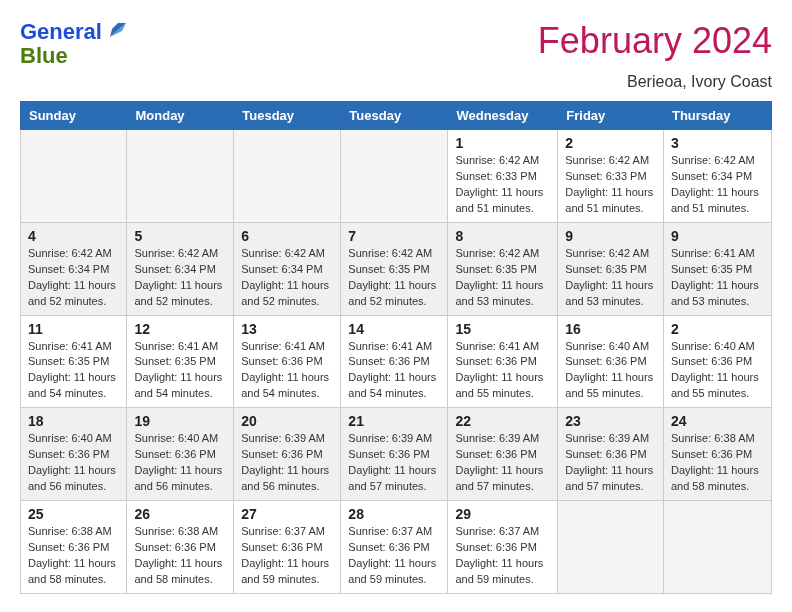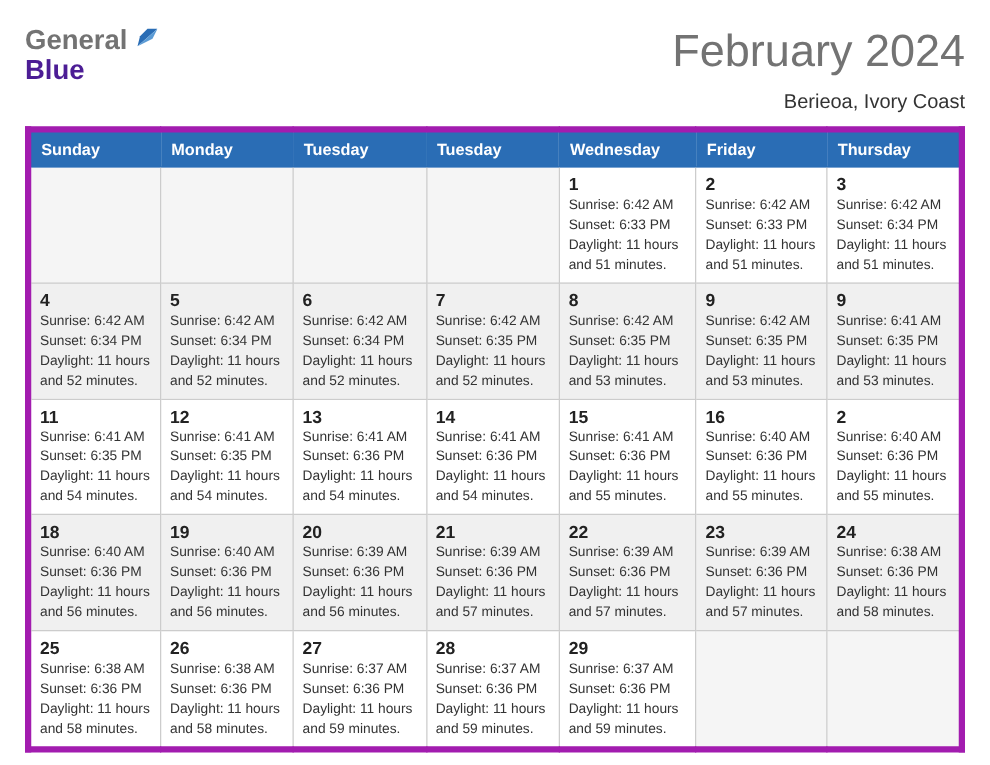--- a/index.html
+++ b/index.html
@@ -20,39 +20,39 @@
       display: flex;
       align-items: center;
     }
     .logo-text {
       font-size: 22px;
       font-weight: bold;
       color: #333;
       line-height: 1.1;
     }
     .logo-text span {
-      color: #737373;
+      color: #1d4ed8;
     }
     .title-block {
       text-align: right;
     }
     .month-title {
       font-size: 36px;
       font-weight: normal;
-      color: #737373;
+      color: #be185d;
     }
     .subtitle {
       font-size: 16px;
       color: #333;
       margin-top: 11px;
     }
     .calendar {
       width: 100%;
       border-collapse: collapse;
-      border: 5px solid #a21caf;
+      border: 1px solid #a21caf;
     }
     .calendar th {
       background: #2a6db5;
       color: #fff;
       font-size: 13px;
       padding: 6px 8px;
       text-align: left;
       border: 1px solid #2a6db5;
     }
     .calendar td {
@@ -89,21 +89,21 @@
     <div>
       <div style="display:flex;align-items:center;">
         <span class="logo-text">
           <span>General</span>
         </span>
         <svg width="22" height="22" viewBox="0 0 22 22" style="margin-left:2px;margin-top:-4px;">
           <polygon points="6,18 22,4 14,4 8,10" fill="#2a6db5"></polygon>
           <polygon points="6,18 22,4 18,12" fill="#5b9bd5"></polygon>
         </svg>
       </div>
-      <div class="logo-text" style="color:#4c1d95;font-size:22px;font-weight:bold;">Blue</div>
+      <div class="logo-text" style="color:#4d7c0f;font-size:22px;font-weight:bold;">Blue</div>
     </div>
   </div>
   <div class="title-block">
     <div class="month-title">February 2024</div>
     <div class="subtitle">Berieoa, Ivory Coast</div>
   </div>
 </div>
 
 <table class="calendar">
   <thead>

